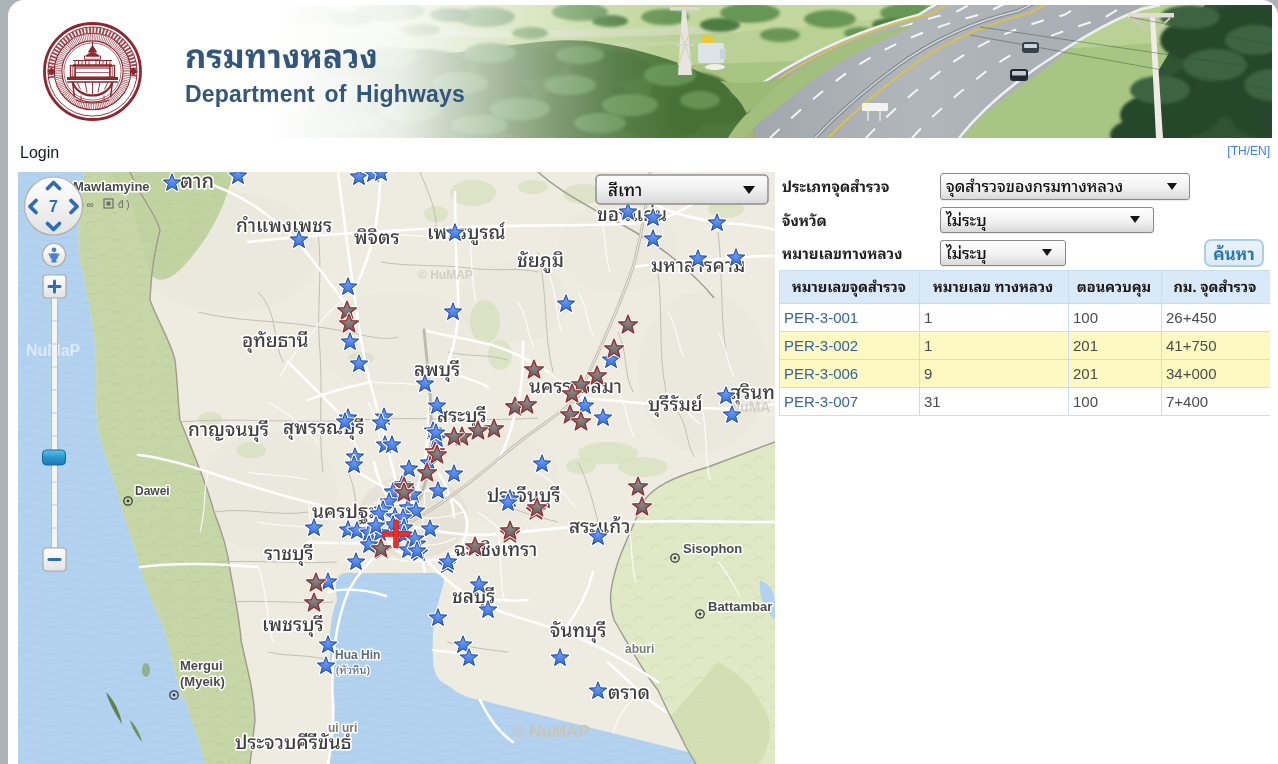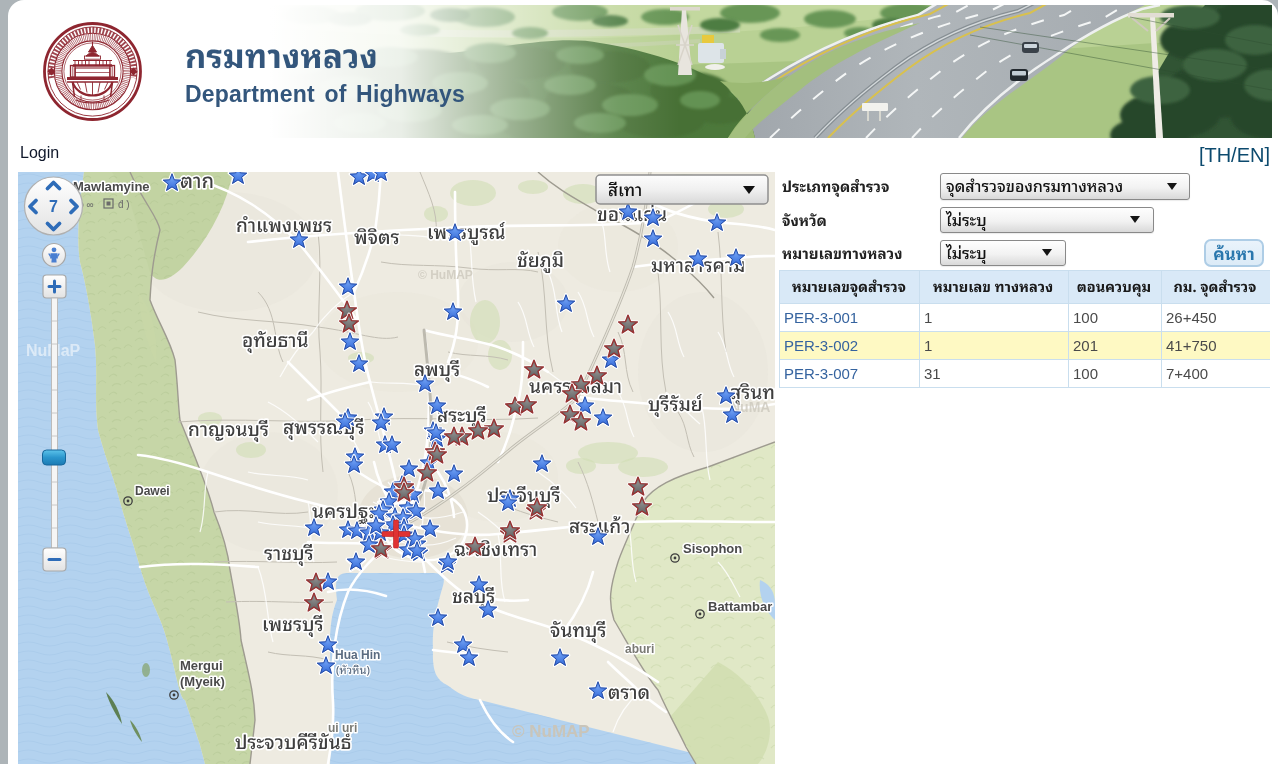--- a/index.html
+++ b/index.html
@@ -1,20 +1,20 @@
 <!DOCTYPE html>
 <html><head><meta charset="utf-8"><title>DOH</title><style>
 *{margin:0;padding:0;box-sizing:border-box}
 html,body{width:1278px;height:764px;overflow:hidden}
 body{background:#adb4b8;font-family:"Liberation Sans",sans-serif}
 #page{position:absolute;left:8px;top:0;width:1270px;height:764px;background:#fff;border-radius:16px 16px 0 0}
 .abs{position:absolute}
 a{text-decoration:none}
 #login{left:12px;top:144px;font-size:16px;color:#0f172a}
-#then{right:8px;top:144px;font-size:20px;color:#0c4a6e}
+#then{right:8px;top:144px;font-size:12px;color:#3b82f6}
 #deptth{left:177px;top:81px;font-family:Liberation Sans, sans-serif;font-weight:bold;font-size:23px;color:#33567c;letter-spacing:.2px;word-spacing:3px}
 .sel{background:linear-gradient(180deg,#fefefe 0%,#f2f2f2 55%,#d9d9d9 100%);border:1px solid #898989;border-radius:3px;box-shadow:0 1px 1px rgba(0,0,0,.08)}
 .arr{width:0;height:0;border-left:5.5px solid transparent;border-right:5.5px solid transparent;border-top:7.5px solid #151515}
 #btn{left:1204px;top:239px;width:60px;height:28px;background:linear-gradient(180deg,#eaf3fb 0%,#dcebf7 100%);border:2px solid #aecde6;border-radius:7px}
 table{border-collapse:collapse;table-layout:fixed;width:491px;font-size:15px}
 td{border:1px solid #c9deee;height:28px;padding:0 0 0 4px;color:#4a4a4a;overflow:hidden;white-space:nowrap}
 td.l{color:#35639f}
 tr.alt td{background:#fef9c3}
 </style></head><body>
 <svg xmlns="http://www.w3.org/2000/svg" width="0" height="0" style="position:absolute">
@@ -1317,20 +1317,26 @@
           <td>1</td>
           <td>100</td>
           <td>26+450</td>
         </tr>
         <tr class="alt">
           <td class="l">PER-3-002</td>
           <td>1</td>
           <td>201</td>
           <td>41+750</td>
         </tr>
+        <tr class="alt">
+          <td class="l">PER-3-006</td>
+          <td>9</td>
+          <td>201</td>
+          <td>34+000</td>
+        </tr>
         <tr>
           <td class="l">PER-3-007</td>
           <td>31</td>
           <td>100</td>
           <td>7+400</td>
         </tr>
       </tbody>
     </table>
   </div>
 <svg xmlns="http://www.w3.org/2000/svg" width="1278" height="764" viewBox="0 0 1278 764" style="position:absolute;left:0;top:0;pointer-events:none">

